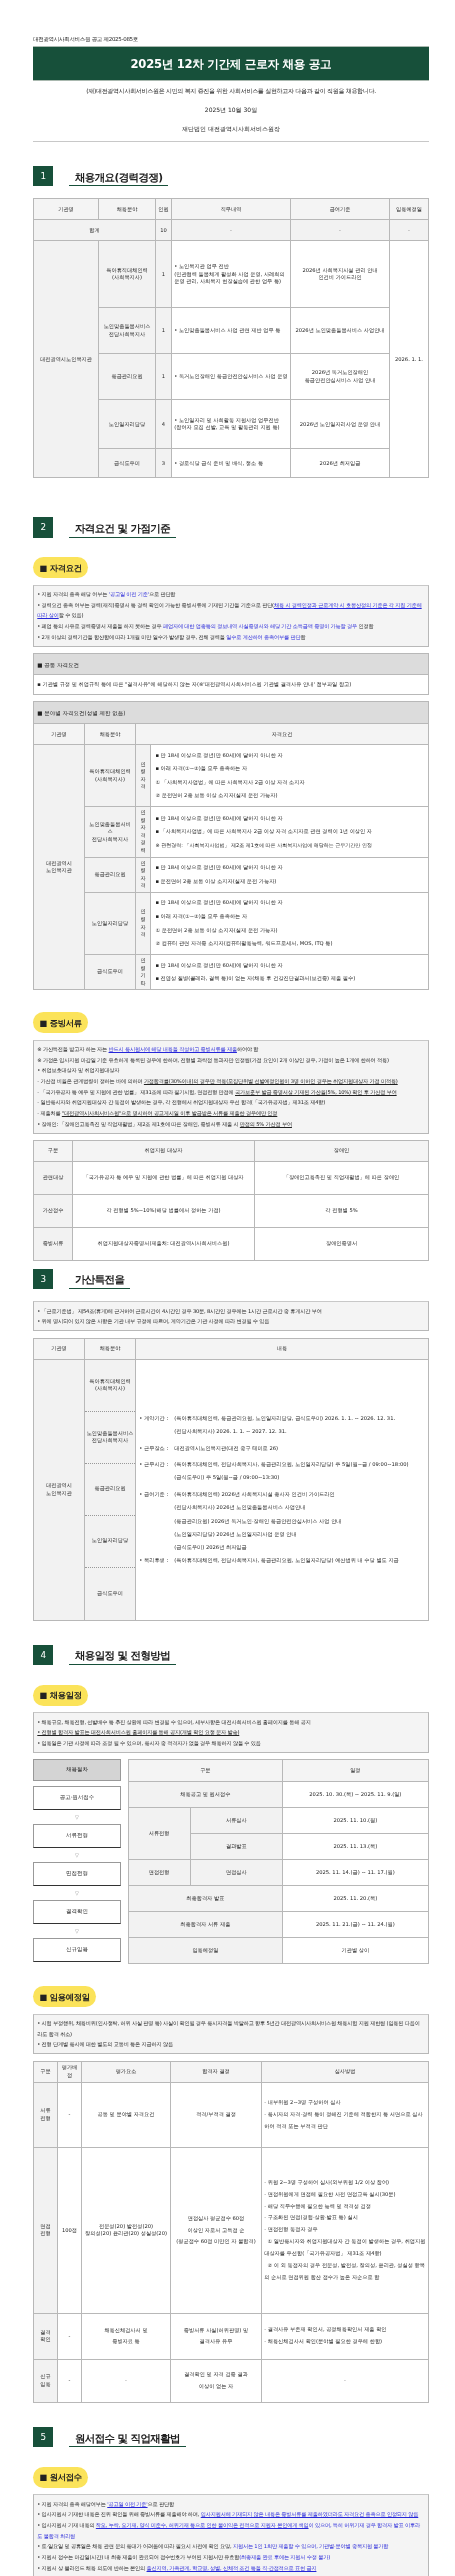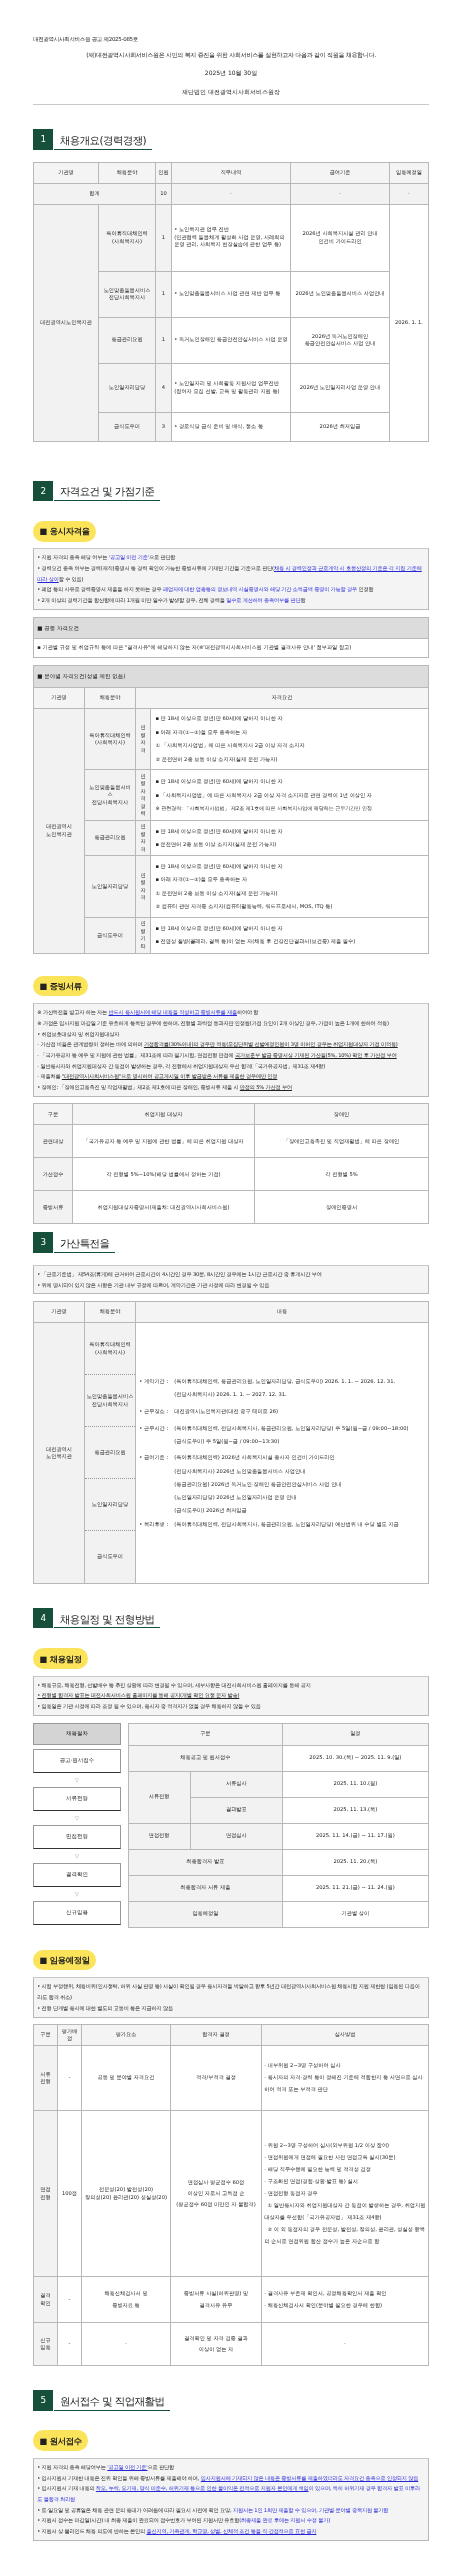--- a/index.html
+++ b/index.html
@@ -6,21 +6,21 @@
 body{width:455px;background:#fff;font-family:"DejaVu Sans","Liberation Sans",sans-serif;color:#222;font-size:5.5px;line-height:1.45}
 .page{width:455px;padding:36px 0 33px 33px}
 .wrap{width:396px}
 .notice-no{font-size:5.5px;margin-bottom:1.7px;letter-spacing:-0.3px}
 .title-bar{background:#17503a;color:#fff;text-align:center;font-size:11.6px;font-weight:bold;height:35px;line-height:35px;border-top:1.1px solid #a9b8af;border-bottom:1.1px solid #a9b8af;letter-spacing:-0.3px}
 .intro{text-align:center;font-size:6px;margin-top:6.6px;letter-spacing:-0.3px}
 .date{text-align:center;font-size:6px;margin-top:10px}
 .org{text-align:center;font-size:6px;margin-top:10px;padding-bottom:7.7px;border-bottom:1.1px solid #c8c8c8}
 .sec-head{display:flex;align-items:flex-end;margin-top:24px;margin-bottom:12px}
 .sec-num{width:20.4px;height:20.4px;background:#17503a;color:#fff;font-size:8.8px;display:flex;align-items:center;justify-content:center}
-.sec-title{font-size:10.5px;font-weight:normal;margin-left:1px;padding:0 5.5px 1.1px 5.5px;border-bottom:1.7px solid #17503a;letter-spacing:-0.6px;line-height:1.4}
+.sec-title{font-size:10.5px;font-weight:bold;margin-left:16px;padding:0 5.5px 1.1px 5.5px;border-bottom:1.7px solid #17503a;letter-spacing:-0.6px;line-height:1.4}
 .sub-pill{display:inline-block;background:#fbe35a;border-radius:12px;font-size:8.3px;font-weight:bold;padding:4.4px 6.6px;margin:7.7px 0 6.6px 0;letter-spacing:-0.3px}
 table{border-collapse:collapse;width:396px;font-size:5.2px}
 td,th{border:0.6px solid #b8b8b8;text-align:center;vertical-align:middle;padding:2.2px 2.2px;font-weight:normal}
 th{background:#f4f4f4;height:21px}
 .gray{background:#f2f2f2}
 .lt{text-align:left}
 .box{border:0.6px solid #b8b8b8;border-top:1.1px solid #c8c8c8;background:#f4f4f4;padding:3.3px 3.3px;font-size:5.2px;line-height:2.05;letter-spacing:-0.2px}
 .box .ln{padding-left:0}
 .blue{color:#2626d9}
 .ul{text-decoration:underline}
@@ -34,20 +34,21 @@
 .arrow{text-align:center;color:#888;font-size:5px;height:14px;line-height:14px}
 .small{font-size:5px}
 </style>
 </head>
 <body>
 
 <div class="page">
 <div class="wrap">
 
   <div class="notice-no">대전광역시사회서비스원 공고 제2025-085호</div>
+  <div class="title-bar">2025년 12차 기간제 근로자 채용 공고</div>
   <div class="intro">(재)대전광역시사회서비스원은 시민의 복지 증진을 위한 사회서비스를 실현하고자 다음과 같이 직원을 채용합니다.</div>
   <div class="date">2025년   10월   30일</div>
   <div class="org">재단법인 대전광역시사회서비스원장</div>
 
   
   <div class="sec-head">
     <div class="sec-num">1</div>
     <div class="sec-title">채용개요(경력경쟁)</div>
   </div>
   <table>
@@ -106,21 +107,21 @@
       <td>2026년 최저임금</td>
     </tr>
   </tbody>
       </table>
 
   
   <div class="sec-head" style="margin-top:39px">
     <div class="sec-num">2</div>
     <div class="sec-title">자격요건 및 가점기준</div>
   </div>
-  <div class="sub-pill">■ 응시자격을</div>
+  <div class="sub-pill">■ 자격요건</div>
   <div class="box">
     <div class="ln"><span>• 지원 자격의 충족 해당 여부는 </span><span class="blue">'공고일 이전 기준'</span><span>으로 판단함</span></div>
     <div class="ln"><span>• 경력요건 충족 여부는 경력(재직)증명서 등 경력 확인이 가능한 증빙서류에 기재된 기간을 기준으로 판단(</span><span class="blue ul">채용 시 경력인정과 근로계약 시 호봉산정의 기준은 각 지침 기준에 따라 상이</span><span>할 수 있음)</span></div>
     <div class="ln"><span>• 폐업 등의 사유로 경력증명서 제출을 하지 못하는 경우 </span><span class="blue">폐업자에 대한 업종등의 정보내역 사실증명서와 해당 기간 소득금액 증명이 가능할 경우</span><span> 인정함</span></div>
     <div class="ln"><span>• 2개 이상의 경력기간을 합산함에 따라 1개월 미만 일수가 발생할 경우, 전체 경력을 </span><span class="blue">일수로 계산하여 충족여부를 판단</span><span>함</span></div>
   </div>
   <div class="boxhead">■ 공통 자격요건</div>
   <div class="boxbody">▪ 기관별 규정 및 취업규칙 등에 따른 "결격사유"에 해당하지 않는 자(※'대전광역시사회서비스원 기관별 결격사유 안내' 첨부파일 참고)</div>
 
   <div class="boxhead" style="border-bottom:none">■ 분야별 자격요건(성별 제한 없음)</div>

